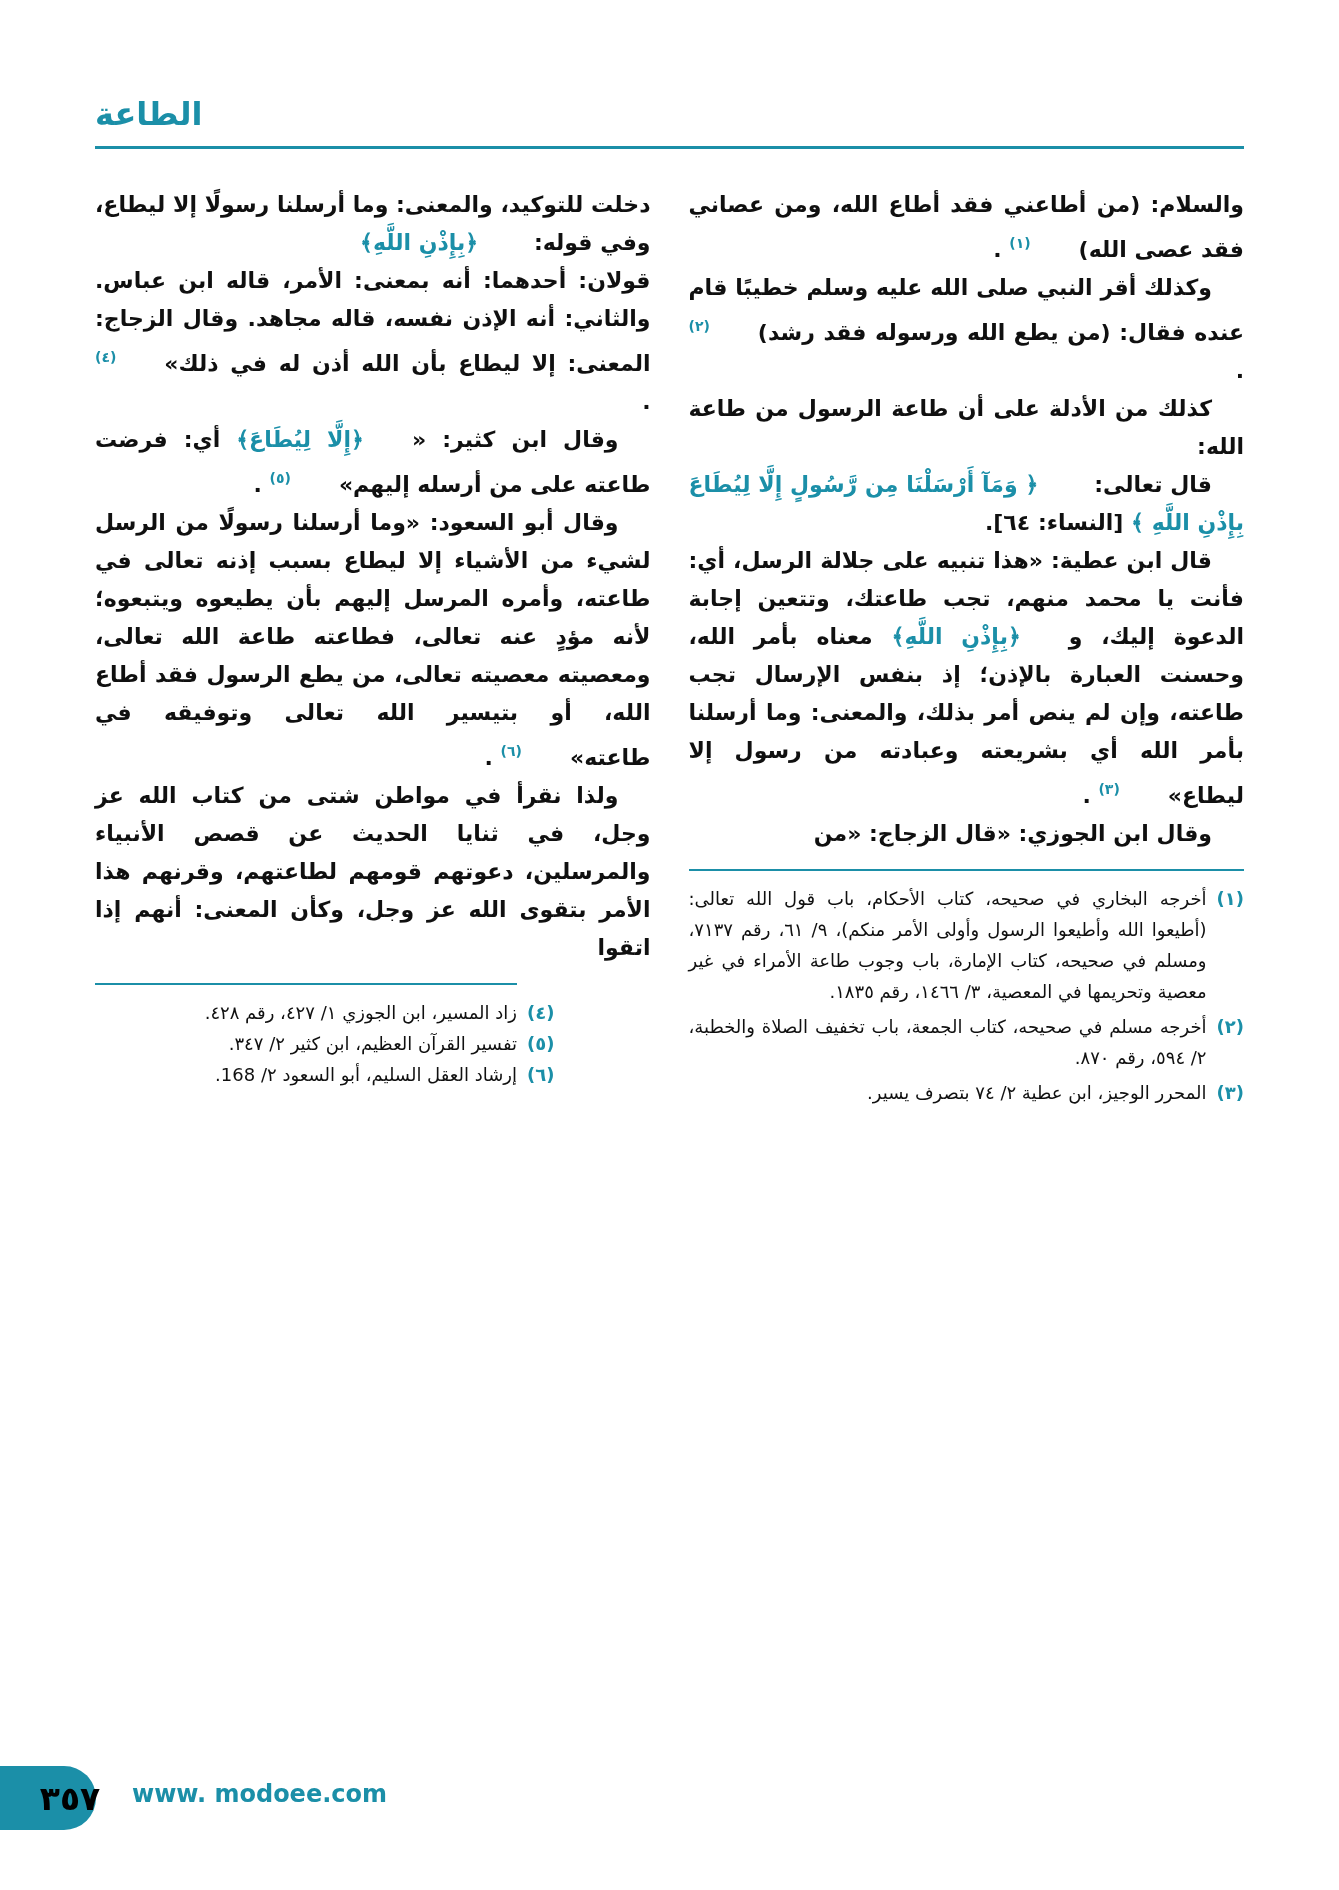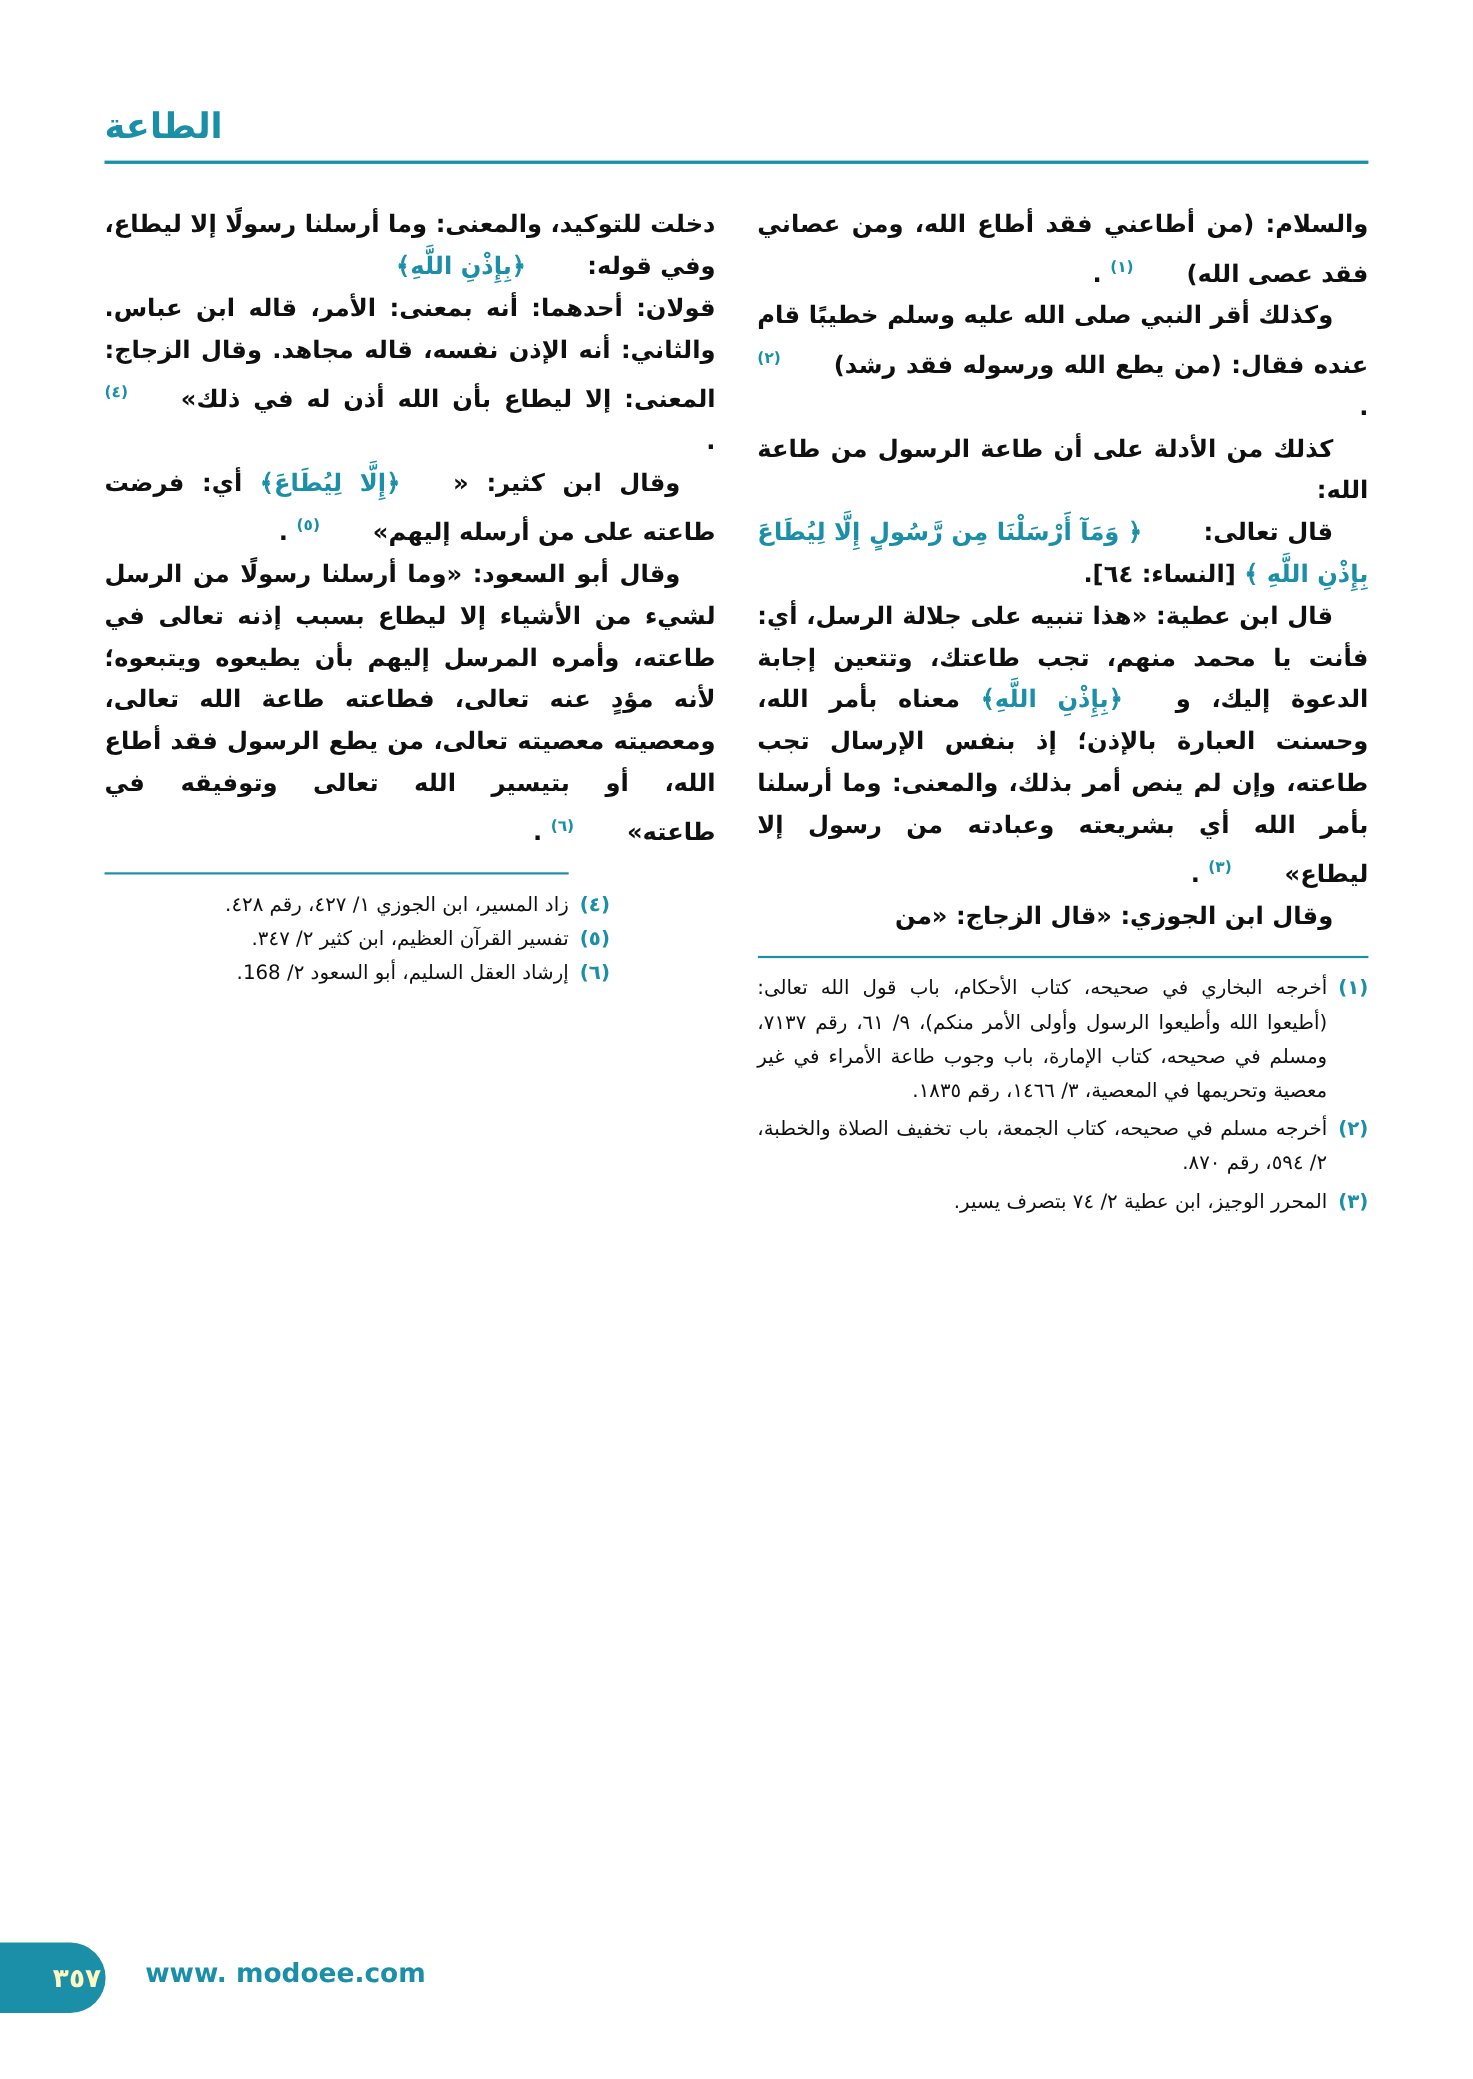--- a/index.html
+++ b/index.html
@@ -47,21 +47,21 @@
   .fn-text { flex:1 1 auto; min-width:0; }
   .fn-list-left { margin-right:96px; }
   .fn-list-left .footnote { margin-bottom:0; }
   
   .page-footer { position:absolute; left:0; top:1766px; width:100%; height:70px; }
   .page-number-tab {
     position:absolute; left:0; top:0; width:96px; height:64px;
     background:var(--accent); border-radius:0 32px 32px 0;
     display:flex; align-items:center; justify-content:center;
   }
-  .page-number { color:#fef9c3; font-size:24px; font-weight:700;margin-left:44px; }
+  .page-number { color:#000000; font-size:33px; font-weight:700;margin-left:44px; }
   .website {
     position:absolute; left:132px; top:14px;
     color:var(--accent); font-size:24px; font-weight:700;
     direction:ltr; text-decoration:none; cursor:pointer;
   }
 </style>
 </head>
 <body>
 
 <div class="page">
@@ -98,20 +98,21 @@
           </div>
         </div>
     </section>
 
     <section class="col col-left">
       <div class="col-text">
           <p class="para"><span class="seg-n">دخلت للتوكيد، والمعنى: وما أرسلنا رسولًا إلا ليطاع، وفي قوله: </span><span class="seg-q">﴿بِإِذْنِ اللَّهِ﴾</span></p>
           <p class="para"><span class="seg-n">قولان: أحدهما: أنه بمعنى: الأمر، قاله ابن عباس. والثاني: أنه الإذن نفسه، قاله مجاهد. وقال الزجاج: المعنى: إلا ليطاع بأن الله أذن له في ذلك»</span><span class="seg-m">(٤)</span><span class="seg-n"> .</span></p>
           <p class="para ind"><span class="seg-n">وقال ابن كثير: «</span><span class="seg-q">﴿إِلَّا لِيُطَاعَ﴾</span><span class="seg-n"> أي: فرضت طاعته على من أرسله إليهم»</span><span class="seg-m">(٥)</span><span class="seg-n"> .</span></p>
           <p class="para ind"><span class="seg-n">وقال أبو السعود: «وما أرسلنا رسولًا من الرسل لشيء من الأشياء إلا ليطاع بسبب إذنه تعالى في طاعته، وأمره المرسل إليهم بأن يطيعوه ويتبعوه؛ لأنه مؤدٍ عنه تعالى، فطاعته طاعة الله تعالى، ومعصيته معصيته تعالى، من يطع الرسول فقد أطاع الله، أو بتيسير الله تعالى وتوفيقه في طاعته»</span><span class="seg-m">(٦)</span><span class="seg-n"> .</span></p>
+          <p class="para ind"><span class="seg-n">ولذا نقرأ في مواطن شتى من كتاب الله عز وجل، في ثنايا الحديث عن قصص الأنبياء والمرسلين، دعوتهم قومهم لطاعتهم، وقرنهم هذا الأمر بتقوى الله عز وجل، وكأن المعنى: أنهم إذا اتقوا</span></p>
         </div>
       <div class="fn-rule fn-rule-left"></div>
       <div class="fn-list fn-list-left">
           <div class="footnote">
             <span class="fn-marker">(٤)</span>
             <span class="fn-text">زاد المسير، ابن الجوزي ١/ ٤٢٧، رقم ٤٢٨.</span>
           </div>
           <div class="footnote">
             <span class="fn-marker">(٥)</span>
             <span class="fn-text">تفسير القرآن العظيم، ابن كثير ٢/ ٣٤٧.</span>

